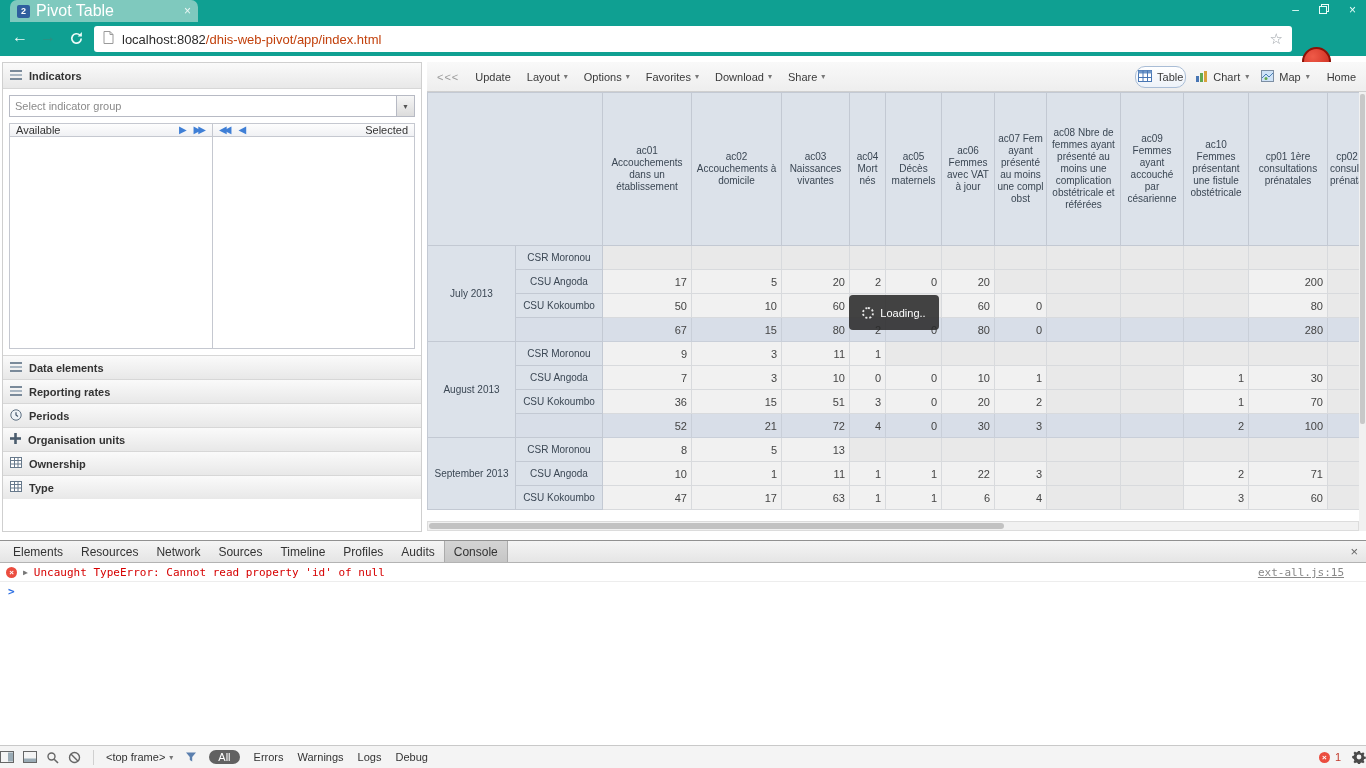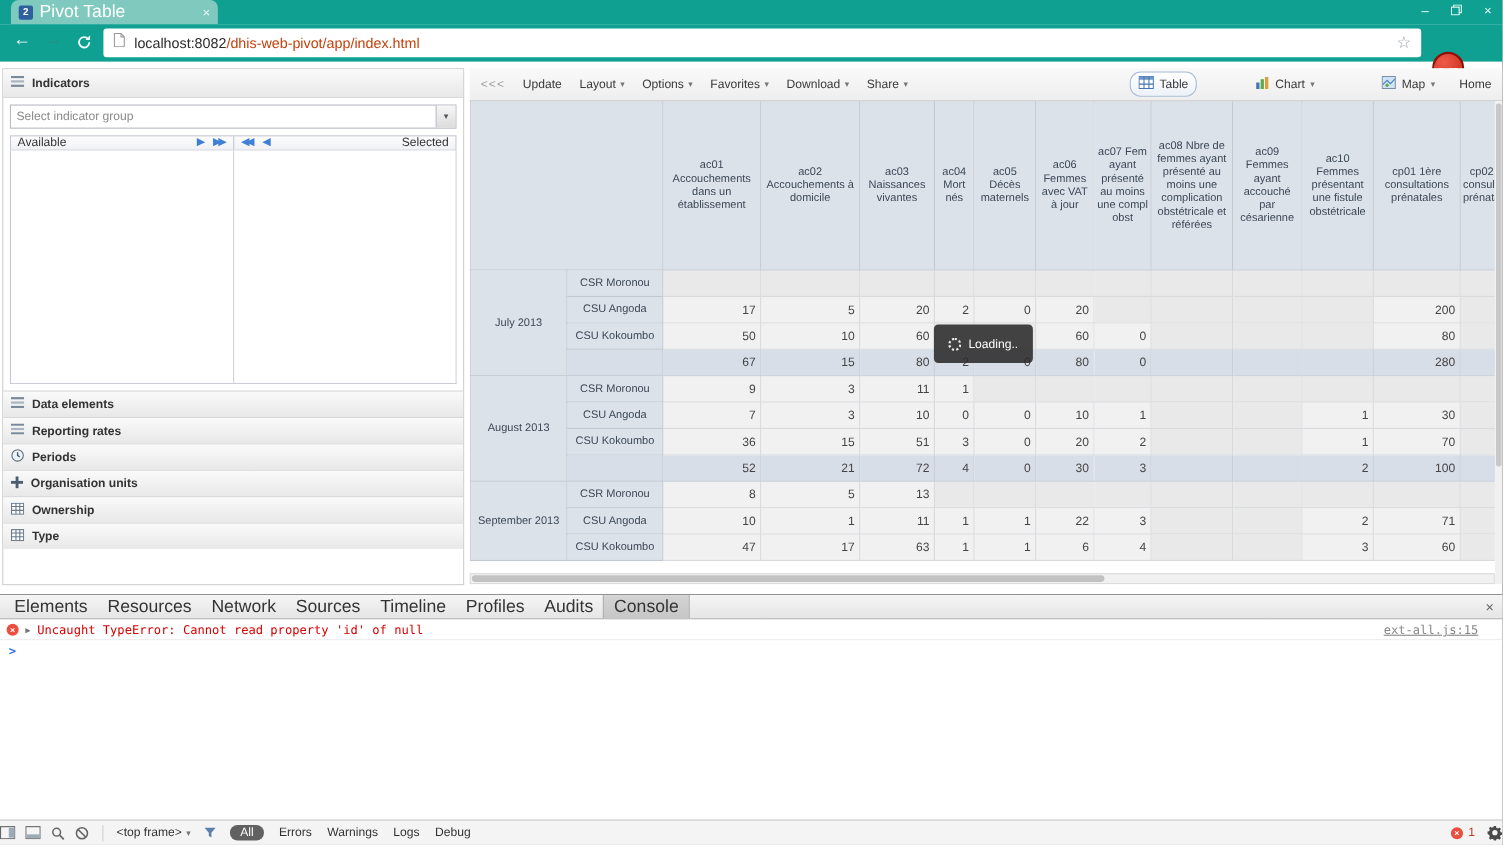--- a/index.html
+++ b/index.html
@@ -34,21 +34,21 @@
 
   
   #app-toolbar{position:absolute;left:427px;top:62px;width:939px;height:30px;
     background:linear-gradient(#f9f9f9,#eeeeee);border-bottom:1px solid #cfcfcf;
     display:flex;align-items:center;gap:16px;padding:0 10px;font-size:11px;color:#3a3a3a;}
   .tb-link{color:#9a9a9a;letter-spacing:1px;}
   .tb-item{display:flex;align-items:center;gap:4px;white-space:nowrap;}
   #toolbar-menus{display:flex;gap:16px;}
   .caret{font-size:8px;color:#777;}
   #tb-right{margin-left:auto;display:flex;align-items:center;gap:6px;}
-  .view-btn{display:flex;align-items:center;gap:5px;padding:3px 7px;border:1px solid transparent;border-radius:10px;white-space:nowrap;margin-left:39px;}
+  .view-btn{display:flex;align-items:center;gap:5px;padding:3px 2px;border:1px solid transparent;border-radius:10px;white-space:nowrap;}
   .view-btn.active{background:linear-gradient(#ffffff,#edf2f9);border-color:#a9bdd6;}
   #home-btn{margin-left:8px;}
 
   
   #sidebar{position:absolute;left:2px;top:62px;width:420px;height:470px;border:1px solid #cfcfcf;background:#fff;}
   .acc-header{height:26px;background:linear-gradient(#fafafa,#e8e8e8);border-bottom:1px solid #d7d7d7;
     display:flex;align-items:center;gap:7px;padding:0 7px;font-size:11px;font-weight:bold;color:#333;}
   .acc-header.section{height:24px;border-bottom:none;border-top:1px solid #d7d7d7;}
   #indicators-body{padding:6px;}
   #combo{height:22px;border:1px solid #b7bac4;display:flex;background:#fff;}
@@ -89,21 +89,21 @@
 
   #loading{position:absolute;left:849px;top:295px;width:90px;height:35px;background:rgba(42,42,42,.88);
     border-radius:4px;color:#fff;font-size:11px;display:flex;align-items:center;justify-content:center;gap:6px;z-index:5;}
   .spinner{width:12px;height:12px;border:2px dotted #e8e8e8;border-radius:50%;animation:spin 1.2s linear infinite;}
   @keyframes spin{to{transform:rotate(360deg)}}
 
   
   #devtools{position:absolute;left:0;top:540px;width:1366px;height:228px;background:#fff;border-top:1px solid #919191;}
   #dt-tabs{position:absolute;left:0;top:0;width:100%;height:22px;background:linear-gradient(#f5f5f5,#e5e5e5);
     border-bottom:1px solid #b3b3b3;display:flex;align-items:stretch;padding-left:4px;}
-  .dt-tab{padding:0 9px;line-height:22px;font-size:16px;color:#333;}
+  .dt-tab{padding:0 9px;line-height:22px;font-size:12px;color:#333;}
   .dt-tab.active{background:linear-gradient(#d4d4d4,#c6c6c6);border-left:1px solid #ababab;border-right:1px solid #ababab;}
   #dt-close{position:absolute;right:8px;top:3px;color:#666;font-size:13px;line-height:15px;}
   #console-error{position:absolute;left:0;top:23px;width:100%;height:18px;border-bottom:1px solid #ededed;
     font-family:"DejaVu Sans Mono",monospace;font-size:11px;color:var(--error-red,#d60000);
     display:flex;align-items:center;gap:6px;padding:0 6px;}
   .err-badge{width:11px;height:11px;border-radius:50%;background:#eb4d3f;color:#fff;font-size:8px;line-height:11px;
     text-align:center;font-weight:bold;font-family:"Liberation Sans",sans-serif;flex:0 0 11px;}
   .disclosure{color:#777;font-size:8px;}
   #err-loc{margin-left:auto;color:#888;text-decoration:underline;padding-right:16px;}
   #console-prompt{position:absolute;left:0;top:42px;padding:2px 8px;font-family:"DejaVu Sans Mono",monospace;

